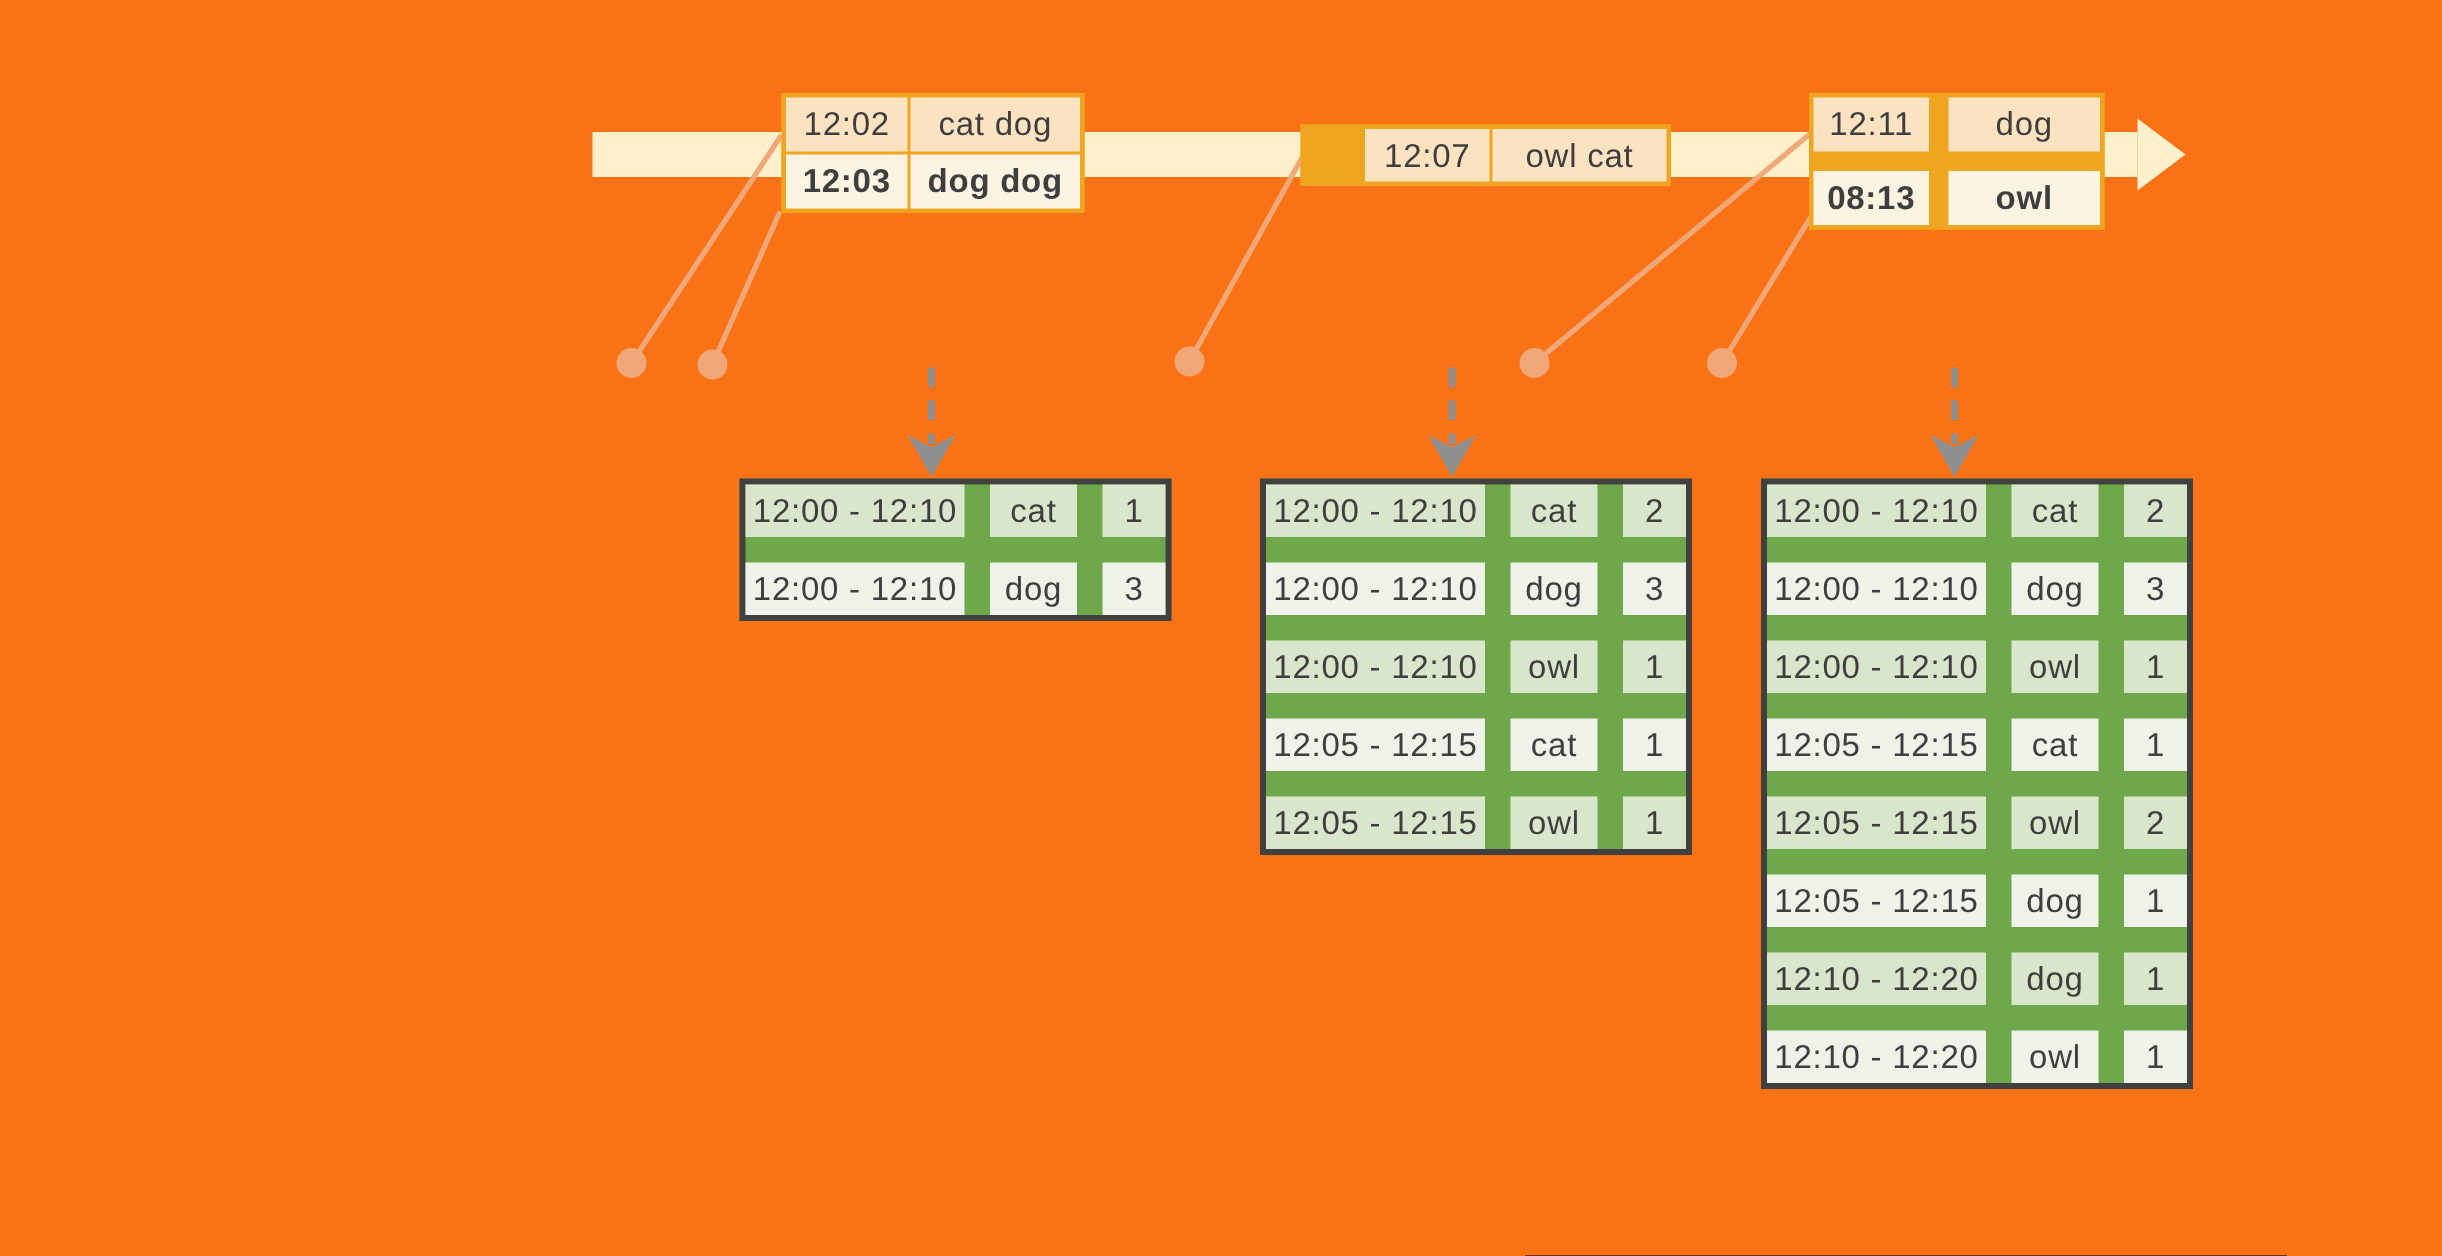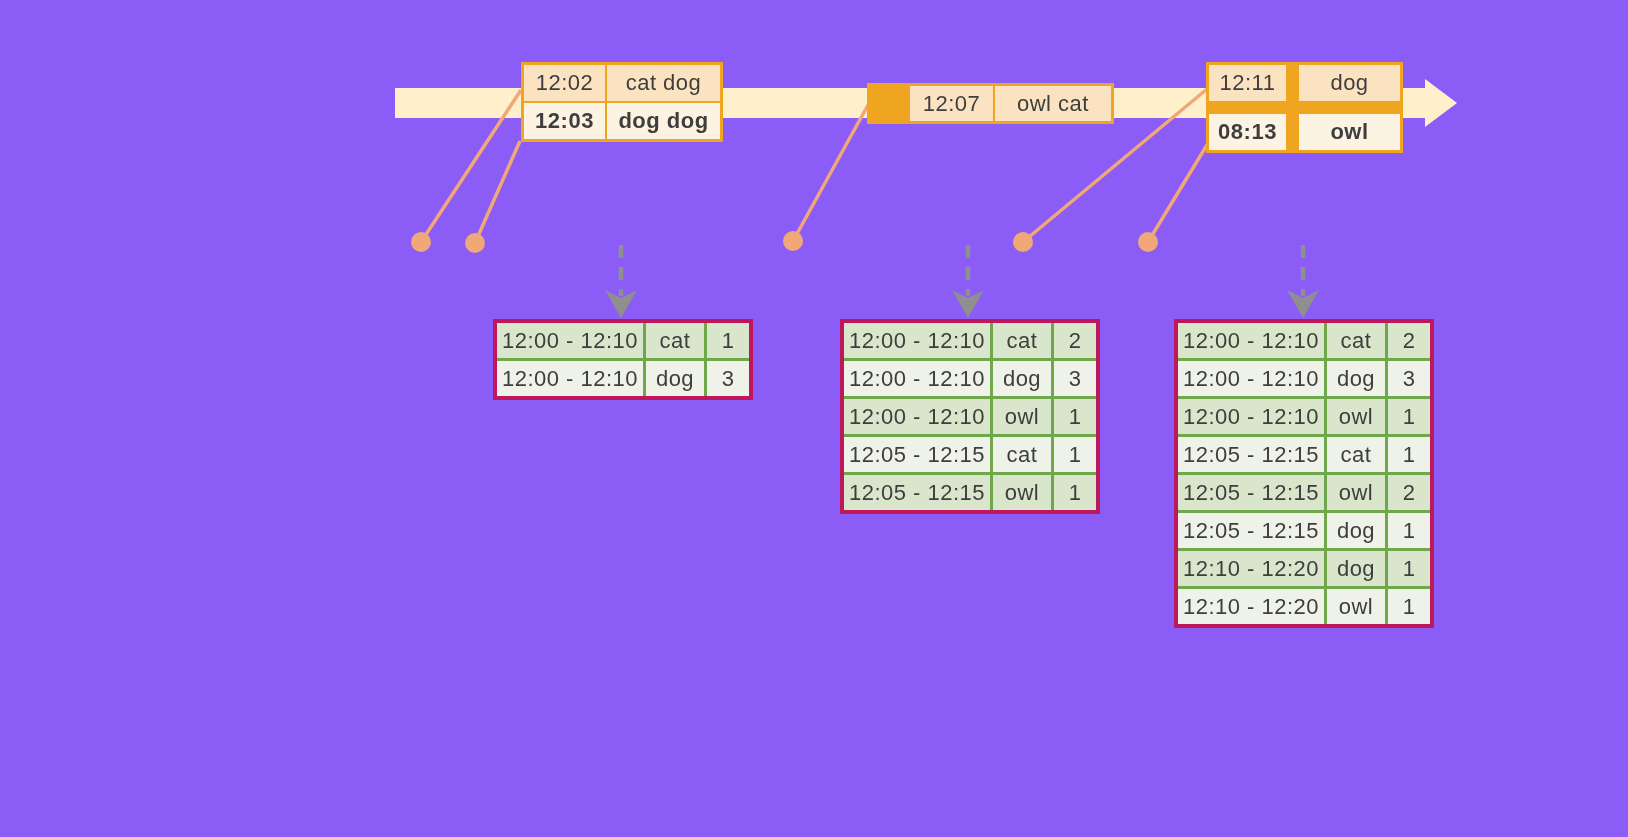--- a/index.html
+++ b/index.html
@@ -1,17 +1,17 @@
 <!DOCTYPE html>
 <html><head>
 <meta charset="utf-8">
 <style>
   html,body { margin:0; padding:0; background:#000; }
   .canvas {
-    position:relative; width:1628px; height:837px; background:#8b5cf6;
+    position:relative; width:1628px; height:837px; background:#f97316;
     font-family:"Liberation Sans", sans-serif; overflow:hidden;
   }
   
   .band { position:absolute; left:395px; top:88px; width:1030px; height:30px; background:#fdf0ca; z-index:0; }
   .band-head {
     position:absolute; left:1425px; top:79px; width:0; height:0; z-index:0;
     border-top:24px solid transparent; border-bottom:24px solid transparent;
     border-left:32px solid #fdf0ca;
   }
   
@@ -25,23 +25,23 @@
     display:flex; align-items:center; justify-content:center;
     font-size:22px; color:#3e3e3e; letter-spacing:0.5px;
   }
   .evt .peach { background:#fbe3c2; }
   .evt .cream { background:#fdf3e3;font-weight:bold; }
   #evt1 { left:521px; top:62px; grid-template-columns:81px 113px; grid-auto-rows:36px; }
   #evt2 { left:867px; top:83px; grid-template-columns:83px 116px; grid-auto-rows:35px;padding-left:40px; }
   #evt3 { left:1206px; top:62px; grid-template-columns:77px 101px; grid-auto-rows:36px;gap:13px; }
   
   .gtable {
-    position:absolute; display:grid; gap:3px;
+    position:absolute; display:grid; gap:17px;
     grid-template-columns:146px 58px 42px; grid-auto-rows:35px;
-    background:#6ea84b; border:4px solid #be185d; z-index:2;
+    background:#6ea84b; border:4px solid #404040; z-index:2;
   }
   .gtable .cell {
     display:flex; align-items:center; justify-content:center;
     font-size:22px; color:#3e3e3e; letter-spacing:0.5px;
   }
   .gtable .dark  { background:#d9e6cb; }
   .gtable .light { background:#eef2e8; }
   #gt1 { left:493px;  top:319px; }
   #gt2 { left:840px;  top:319px; }
   #gt3 { left:1174px; top:319px; }

